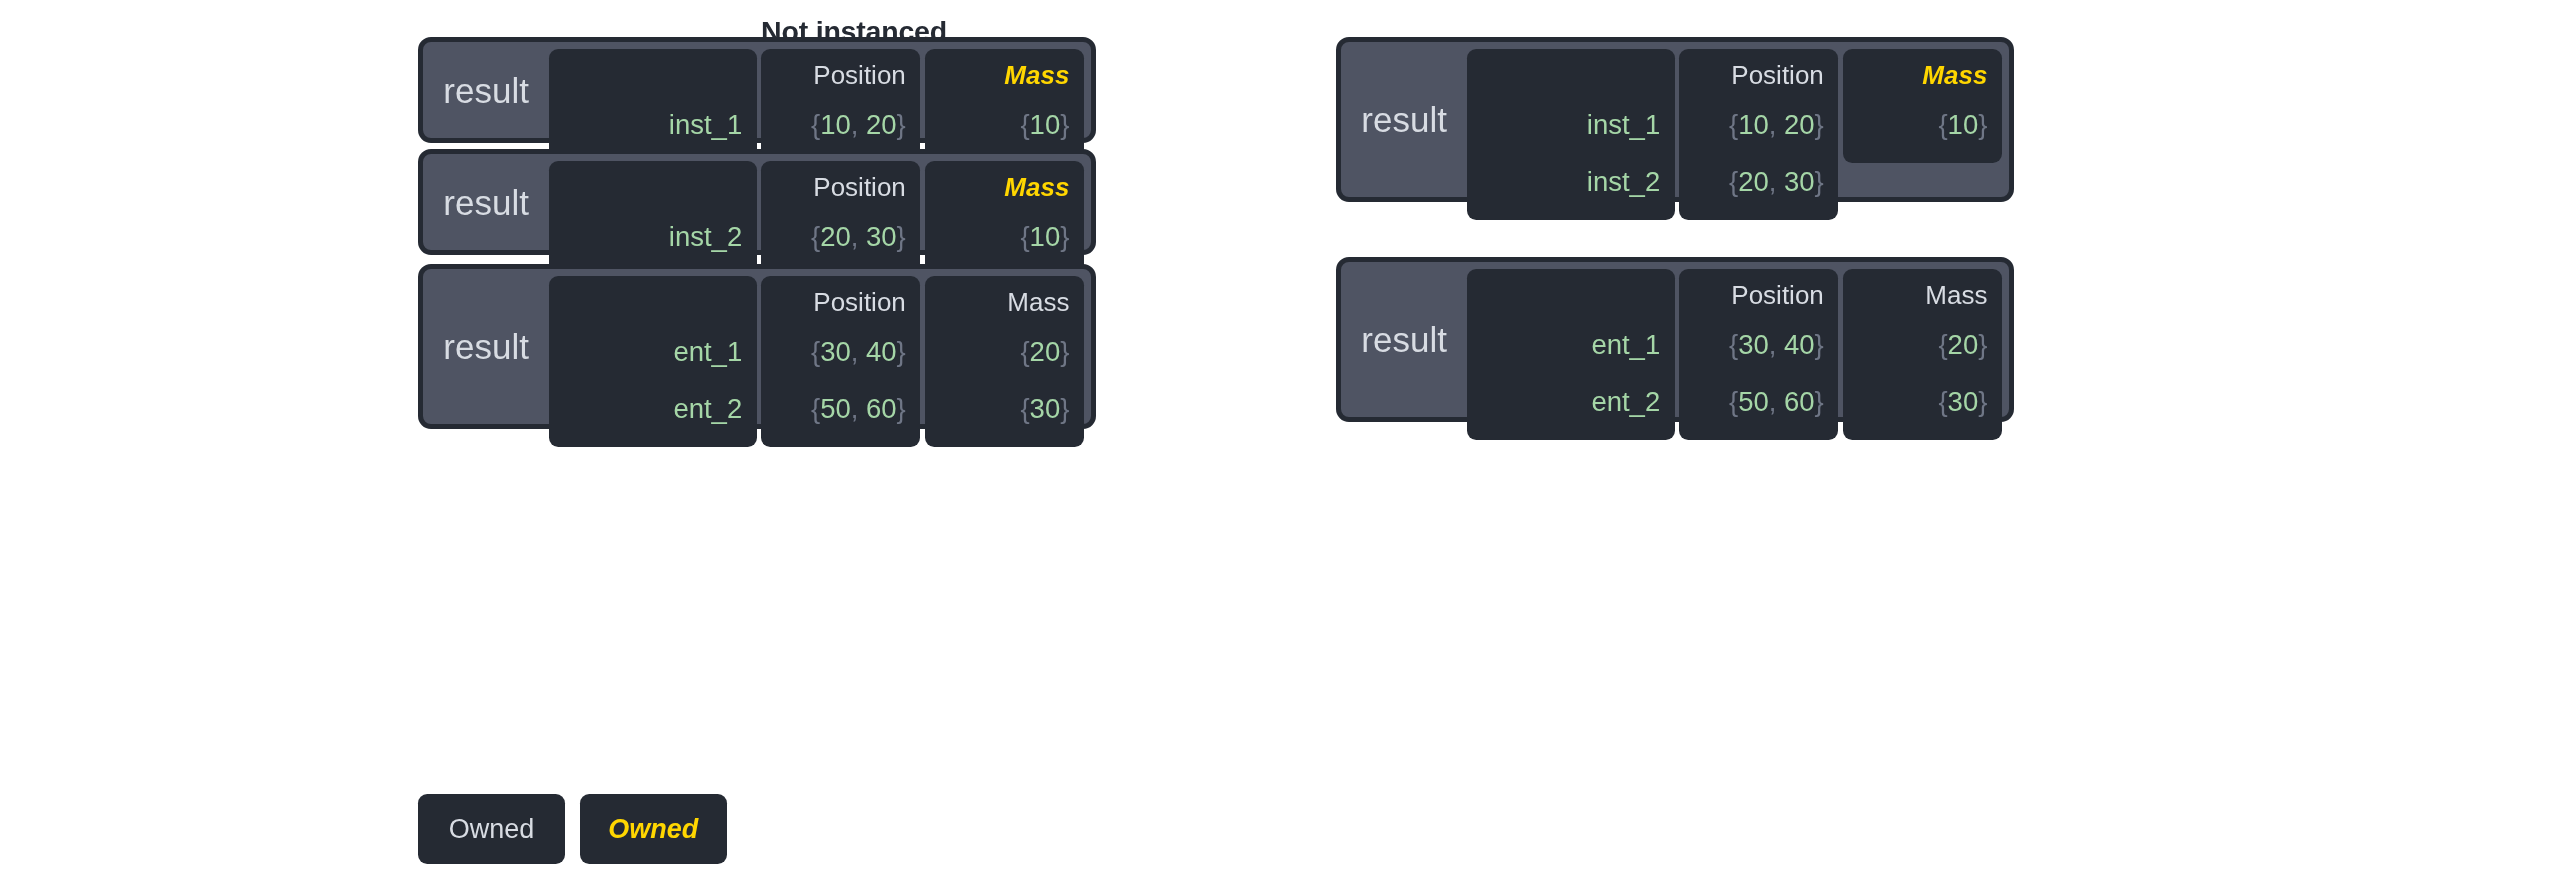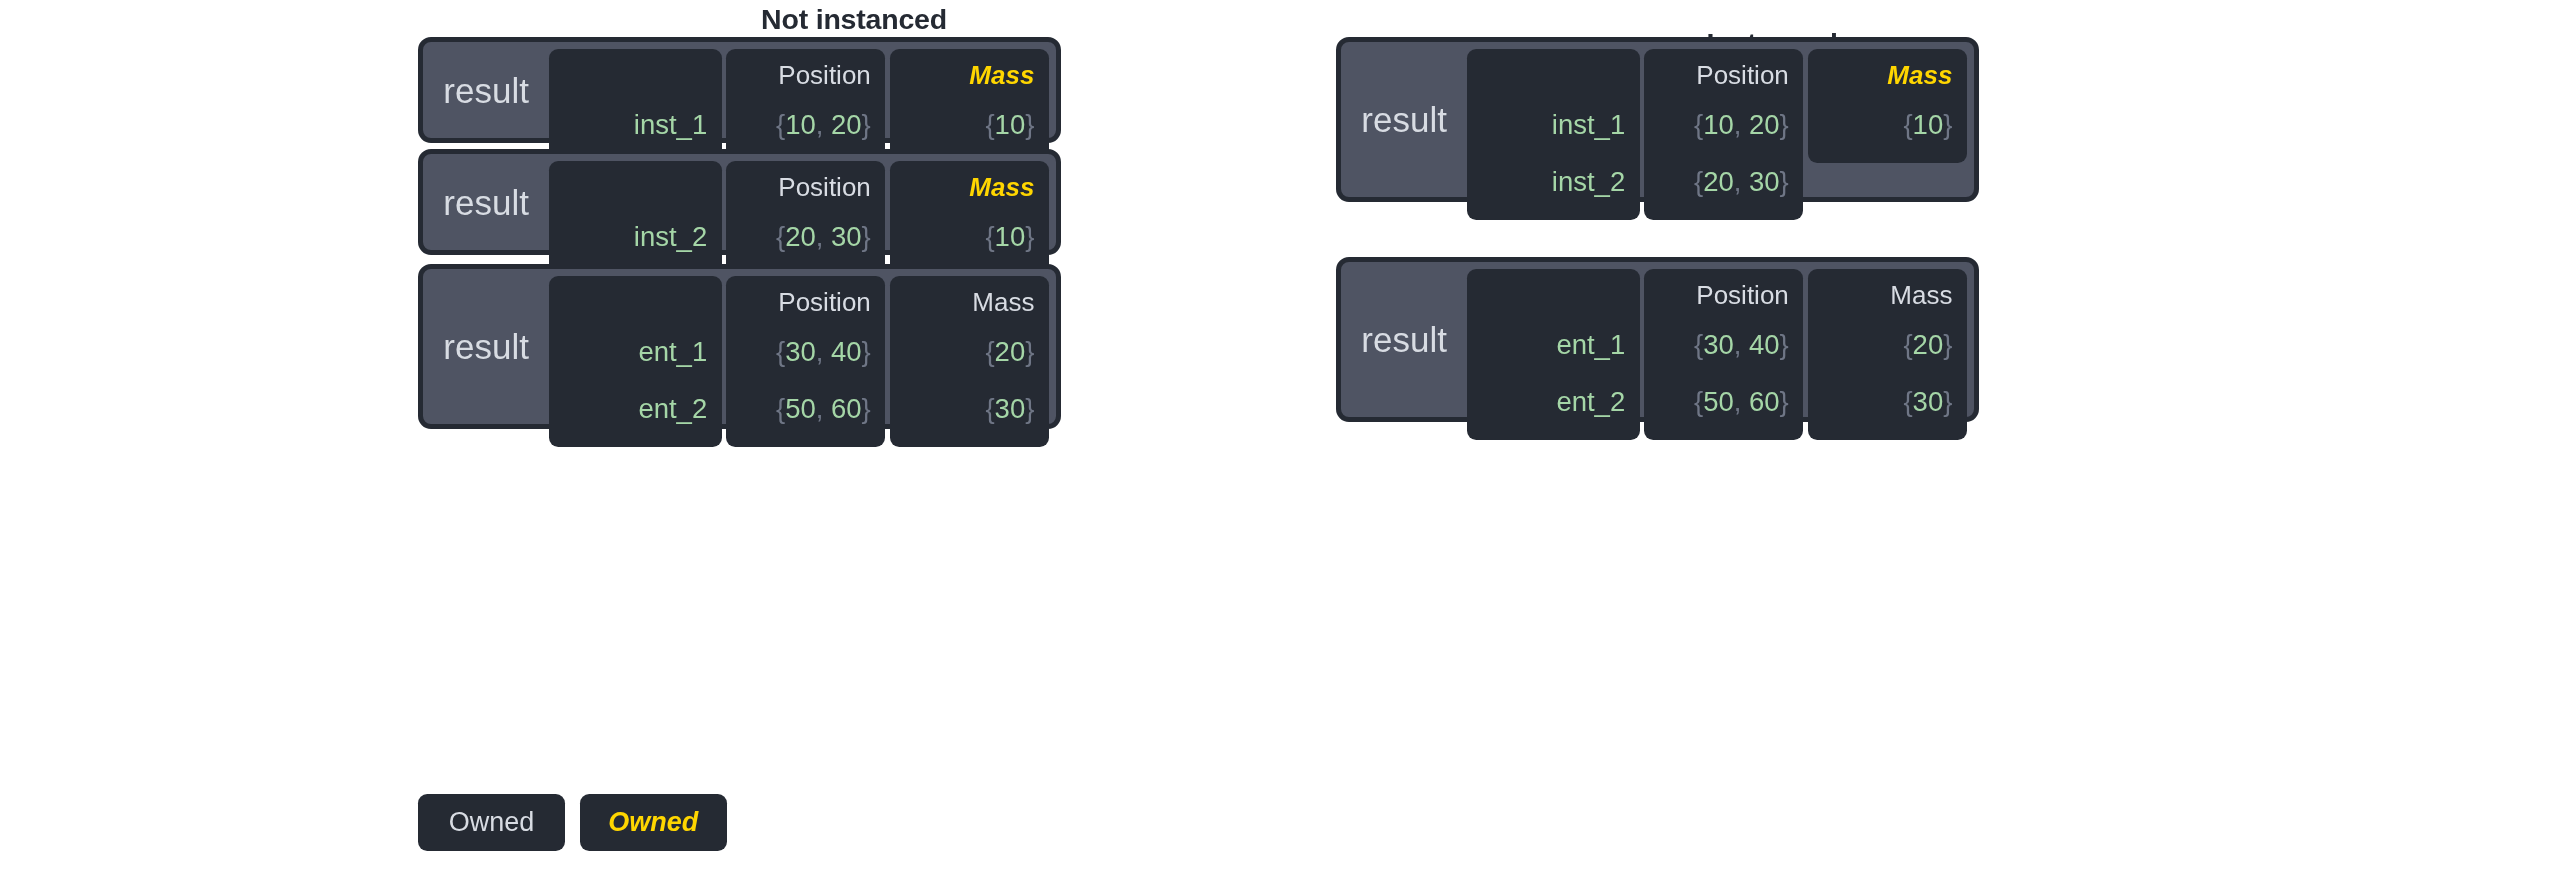--- a/index.html
+++ b/index.html
@@ -6,21 +6,21 @@
   html,body{margin:0;padding:0;}
   body{
     width:2576px;height:870px;
     background:#ffffff;
     font-family:"Liberation Sans","DejaVu Sans",sans-serif;
     overflow:hidden;
   }
   .stage{position:relative;width:2576px;height:870px;}
 
   
-  .panel{position:absolute;top:0;}
+  .panel{position:absolute;top:12px;}
   .panel.left{left:418px;width:872px;}
   .panel.right{left:1336px;width:872px;margin-top:24px;}
 
   .panel-title{
     text-align:center;
     font-size:28.5px;
     font-weight:bold;
     color:#252a33;
     letter-spacing:-0.2px;
     line-height:39px;
@@ -57,21 +57,21 @@
   
   .col{
     background:#252a33;
     border-radius:9.2px;
     padding:9.2px 14.7px 13px 14.7px;
     box-sizing:border-box;
     display:flex;
     flex-direction:column;
     align-items:flex-end;
   }
-  .col.ident{width:173px;}
+  .col.ident{width:208px;}
   .col.attr{width:159px;}
 
   .col-head{
     text-align:center;
     font-size:26px;
     line-height:35px;
     height:35px;
     color:#d8dce3;
     white-space:nowrap;
     overflow:hidden;
@@ -100,21 +100,21 @@
   .legend{
     position:absolute;
     left:418px;
     top:794px;
     display:flex;
     gap:14.7px;
   }
   .chip{
     background:#252a33;
     border-radius:9.2px;
-    height:57px;
+    height:70px;
     min-width:147px;
     padding:0 24px;
     box-sizing:border-box;
     display:flex;
     align-items:center;
     justify-content:center;
     font-size:27px;
     color:#d8dce3;
     white-space:nowrap;
   }

